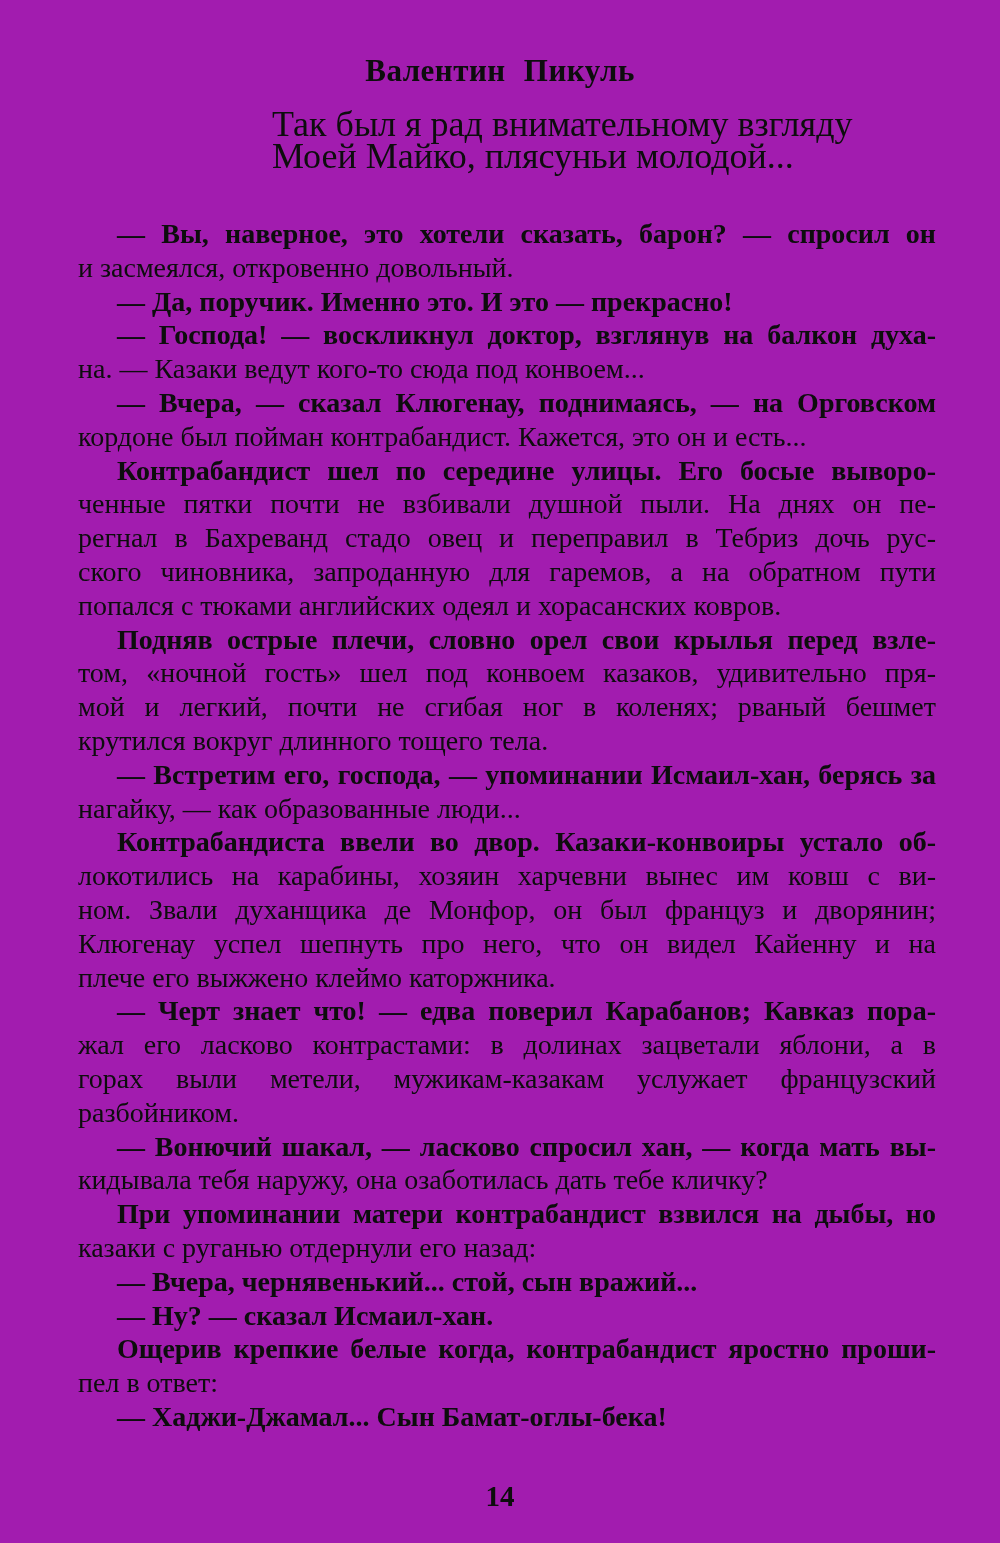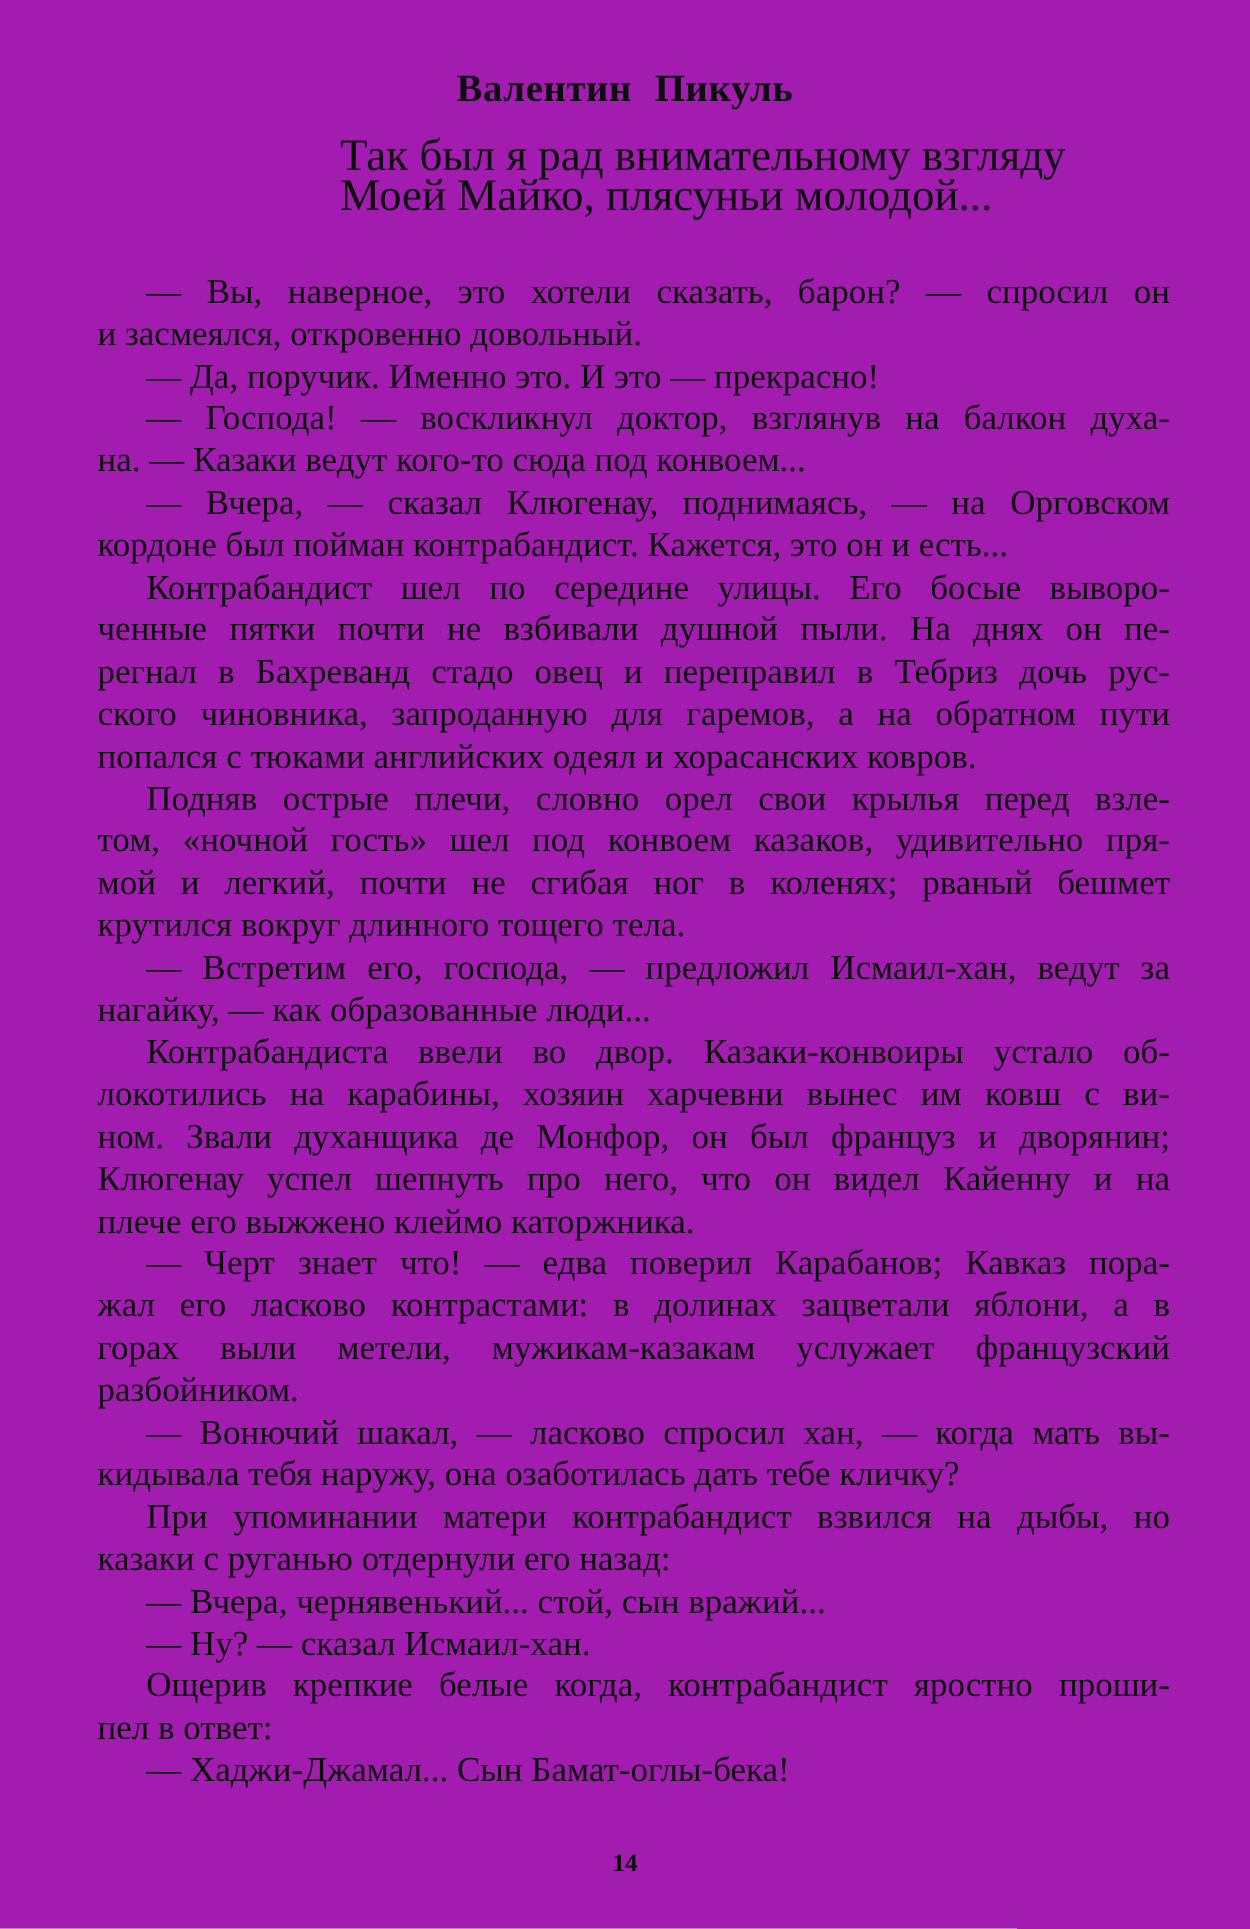--- a/index.html
+++ b/index.html
@@ -44,30 +44,30 @@
     left: 78px;
     width: 858px;
     font-size: 28px;
     line-height: 33.8px;
   }
   .para { margin: 0; padding: 0; }
   .line {
     text-align: justify;
     text-align-last: justify;
   }
-  .line.first { text-indent: 39px; }
+  .line.first { text-indent: 39px; font-weight: bold; }
   .line.last { text-align-last: left; }
   .pagenum {
     position: absolute;
     top: 1480px;
     left: 0;
     width: 100%;
     text-align: center;
     font-weight: bold;
-    font-size: 20px;
+    font-size: 29px;
   }
 </style>
 </head>
 <body>
 
 <div class="page">
   <div class="author">Валентин Пикуль</div>
 
   <div class="epigraph">
       <div class="ep-line">Так был я рад внимательному взгляду</div>
@@ -97,21 +97,21 @@
         <div class="line">ского чиновника, запроданную для гаремов, а на обратном пути</div>
         <div class="line last">попался с тюками английских одеял и хорасанских ковров.</div>
       </div>
       <div class="para">
         <div class="line first">Подняв острые плечи, словно орел свои крылья перед взле-</div>
         <div class="line">том, «ночной гость» шел под конвоем казаков, удивительно пря-</div>
         <div class="line">мой и легкий, почти не сгибая ног в коленях; рваный бешмет</div>
         <div class="line last">крутился вокруг длинного тощего тела.</div>
       </div>
       <div class="para">
-        <div class="line first">— Встретим его, господа, — предложил Исмаил-хан, ведут за</div>
+        <div class="line first">— Встретим его, господа, — упоминании Исмаил-хан, берясь за</div>
         <div class="line last">нагайку, — как образованные люди...</div>
       </div>
       <div class="para">
         <div class="line first">Контрабандиста ввели во двор. Казаки-конвоиры устало об-</div>
         <div class="line">локотились на карабины, хозяин харчевни вынес им ковш с ви-</div>
         <div class="line">ном. Звали духанщика де Монфор, он был француз и дворянин;</div>
         <div class="line">Клюгенау успел шепнуть про него, что он видел Кайенну и на</div>
         <div class="line last">плече его выжжено клеймо каторжника.</div>
       </div>
       <div class="para">

